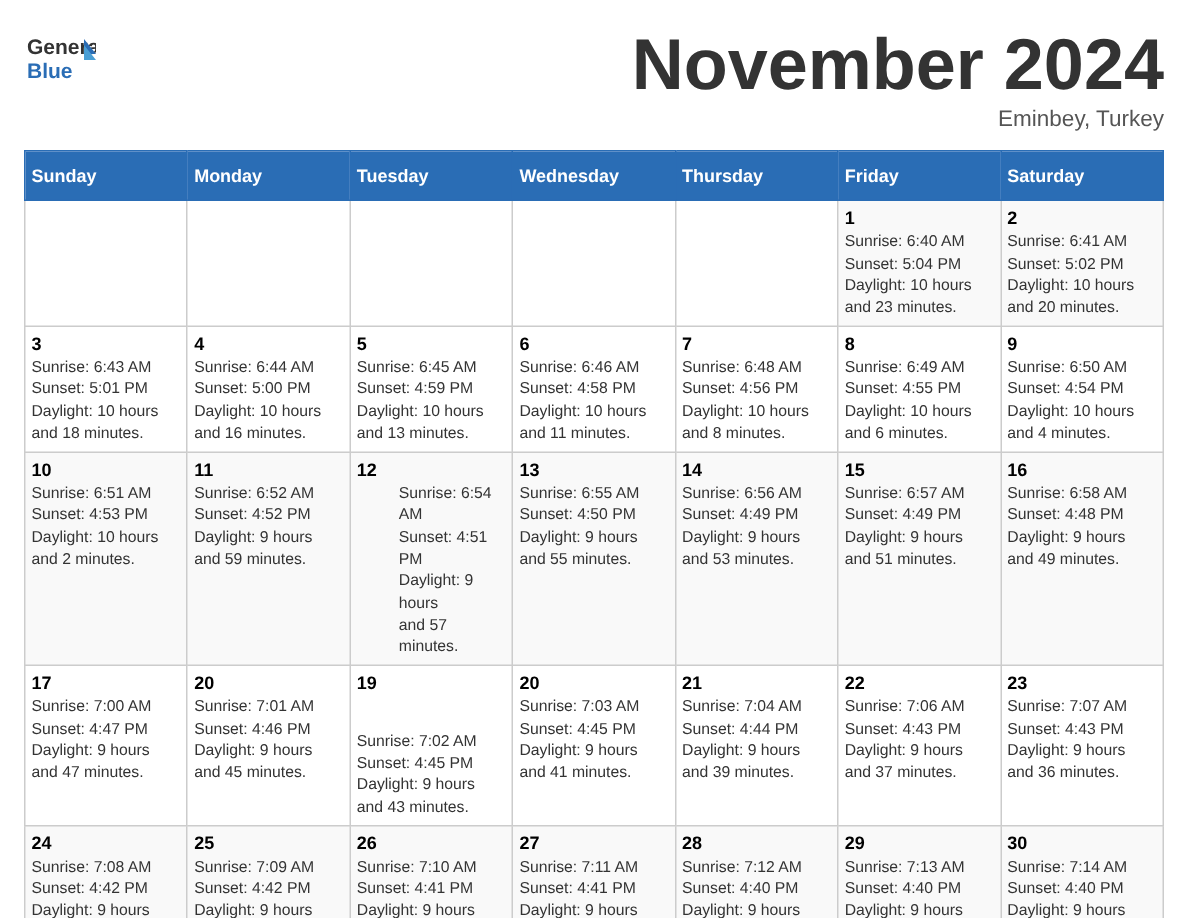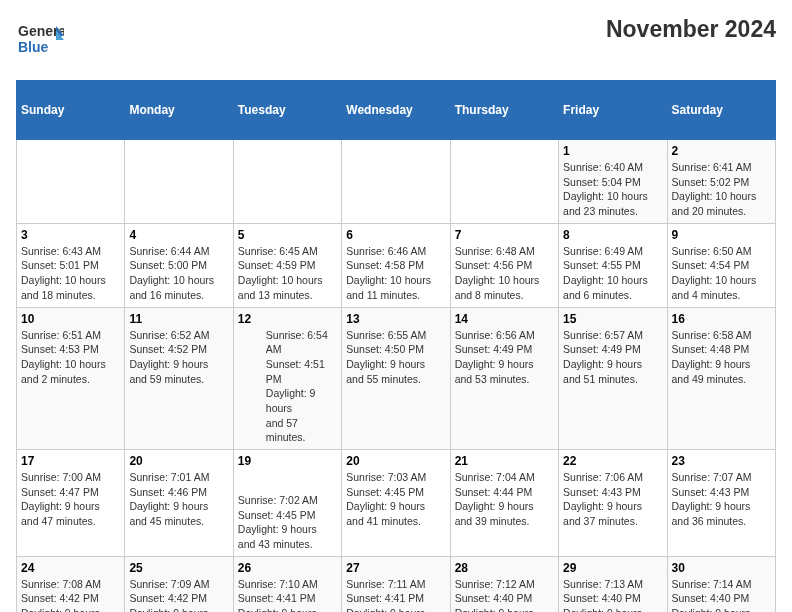--- a/index.html
+++ b/index.html
@@ -17,37 +17,37 @@
       margin-bottom: 12px;
     }
     .logo {
       display: flex;
       align-items: center;
     }
     .title-block {
       text-align: right;
     }
     .month-title {
-      font-size: 23px;
+      font-size: 48px;
       font-weight: bold;
       color: #333;
     }
     .location {
       font-size: 15px;
       color: #555;
     }
     table {
       width: 100%;
       border-collapse: collapse;
       font-size: 11px;
     }
     thead tr th {
       background-color: #2a6db5;
       color: #fff;
-      padding: 22px 4px;
+      padding: 9px 4px;
       text-align: left;
       font-size: 12px;
       font-weight: bold;
       border: 1px solid #2a6db5;
     }
     tbody tr td {
       border: 1px solid #ccc;
       vertical-align: top;
       padding: 4px;
       height: 80px;
@@ -81,20 +81,21 @@
       <svg width="48" height="48" viewBox="0 0 48 48">
         <text x="2" y="20" font-size="14" font-weight="bold" fill="#333">General</text>
         <text x="2" y="36" font-size="14" font-weight="bold" fill="#2a6db5">Blue</text>
         <polygon points="40,10 48,20 40,20" fill="#2a6db5"></polygon>
         <polygon points="44,14 52,24 44,24" fill="#4a9fd5" transform="translate(-4,0)"></polygon>
       </svg>
     </div>
   </div>
   <div class="title-block">
     <div class="month-title">November 2024</div>
+    <div class="location">Eminbey, Turkey</div>
   </div>
 </div>
 
 <table>
   <thead>
     <tr id="weekday-header">
         <th>Sunday</th>
         <th>Monday</th>
         <th>Tuesday</th>
         <th>Wednesday</th>

